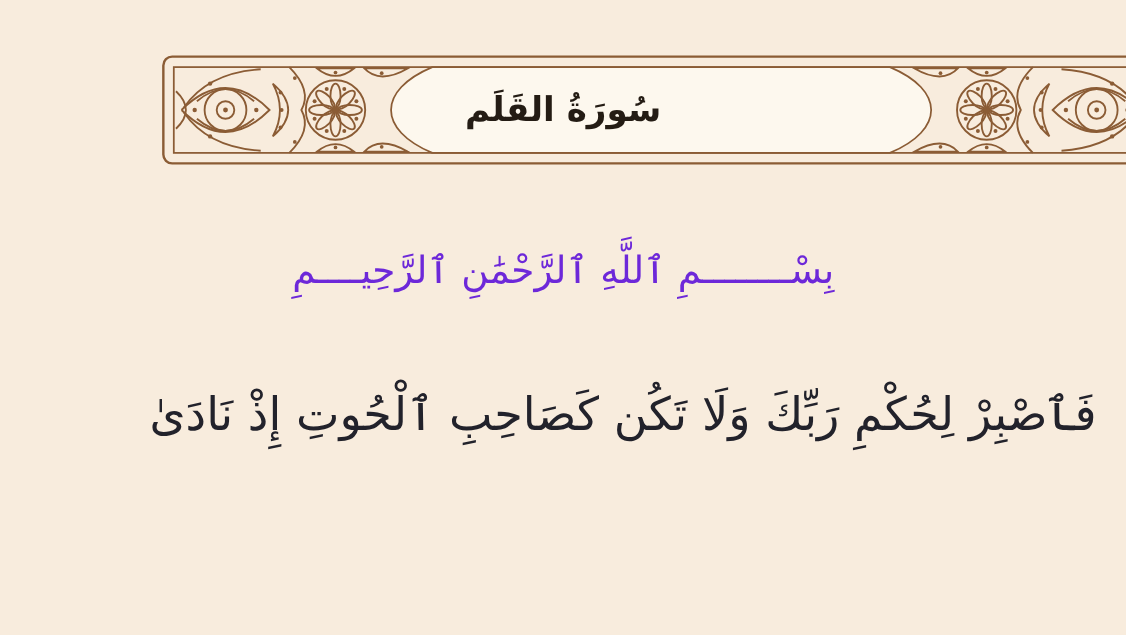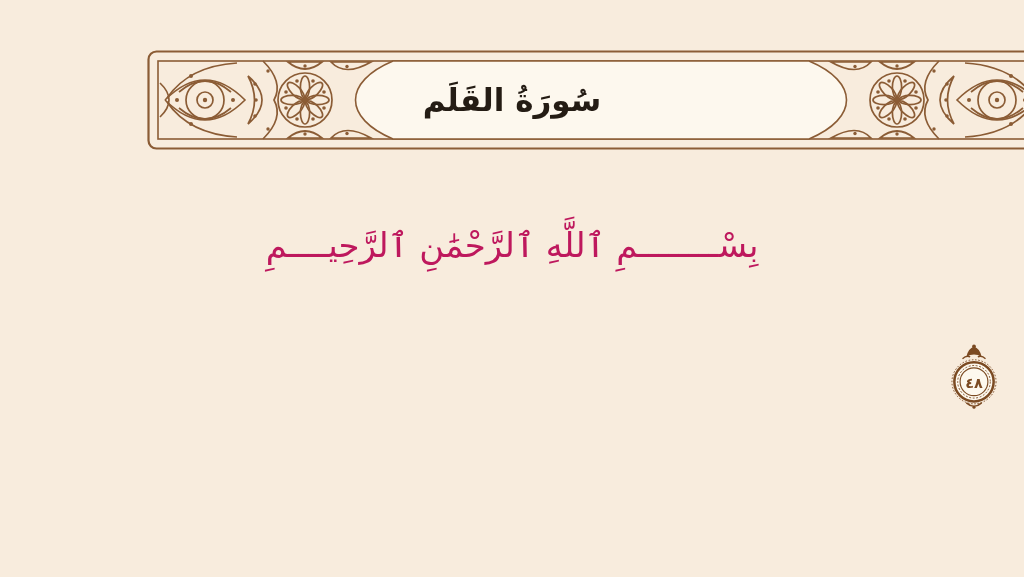--- a/index.html
+++ b/index.html
@@ -22,21 +22,21 @@
     font-size:31px; color:#241c14; letter-spacing:.5px;
     font-family:"DejaVu Sans", sans-serif; white-space:nowrap;
   }
 
   
   .bismillah-row {
     position:absolute; left:0; top:198px; width:1024px; height:94px;
     display:flex; align-items:center; justify-content:center;
   }
   .bismillah-text {
-    font-size:34px; color:#be185d; white-space:nowrap;
+    font-size:34px; color:#6d28d9; white-space:nowrap;
     font-family:"DejaVu Sans", sans-serif;
   }
 
   
   .verse-block {
     position:absolute; top:324px; right:27px; left:30px;
     direction:rtl; text-align:right; color:#22222b;
   }
   .verse-line {
     font-size:42px; line-height:106px; white-space:nowrap;
@@ -138,36 +138,20 @@
     <div class="title-overlay">
       <h1 class="surah-title">سُورَةُ القَلَم</h1>
     </div>
   </header>
 
   <section class="bismillah-row">
     <p class="bismillah-text">بِسْــــــــمِ ٱللَّهِ ٱلرَّحْمَٰنِ ٱلرَّحِيــــمِ</p>
   </section>
 
   <main class="verse-block" dir="rtl">
+    <div class="verse-line">
+      <span>فَٱصْبِرْ لِحُكْمِ رَبِّكَ وَلَا تَكُن كَصَاحِبِ ٱلْحُوتِ إِذْ نَادَىٰ</span>
+    </div>
     <div class="verse-line verse-line-2">
-      <span class="medallion-wrap" title="">
-        <svg class="medallion-svg" viewBox="0 0 48 70" width="46" height="68" aria-hidden="false">
-
-          <circle cx="24" cy="3.2" r="2" fill="#7b4a22"></circle>
-          <path d="M 16,14 Q 18,5 24,3.5 Q 30,5 32,14 Q 24,9 16,14 Z" fill="#7b4a22"></path>
-          <path d="M 12,16 Q 16,12 20,14" fill="none" stroke="#7b4a22" stroke-width="1.4"></path>
-          <path d="M 36,16 Q 32,12 28,14" fill="none" stroke="#7b4a22" stroke-width="1.4"></path>
-
-          <circle cx="24" cy="40" r="23" fill="none" stroke="#7b4a22" stroke-width="1" stroke-dasharray="1.6 1.8"></circle>
-          <circle cx="24" cy="40" r="20.5" fill="#fdf8ee" stroke="#7b4a22" stroke-width="2.6"></circle>
-          <circle cx="24" cy="40" r="17" fill="none" stroke="#7b4a22" stroke-width="1" stroke-dasharray="2 1.7"></circle>
-          <circle cx="24" cy="40" r="14.5" fill="none" stroke="#7b4a22" stroke-width="1.2"></circle>
-
-          <path d="M 16,62 Q 24,69 32,62" fill="none" stroke="#7b4a22" stroke-width="1.6"></path>
-          <circle cx="24" cy="66.5" r="1.6" fill="#7b4a22"></circle>
-
-          <text class="medallion-num" x="24" y="46" text-anchor="middle" fill="#7b4a22">٤٨</text>
-        </svg>
-      </span>
     </div>
   </main>
 
 </div>
 
 </body></html>

